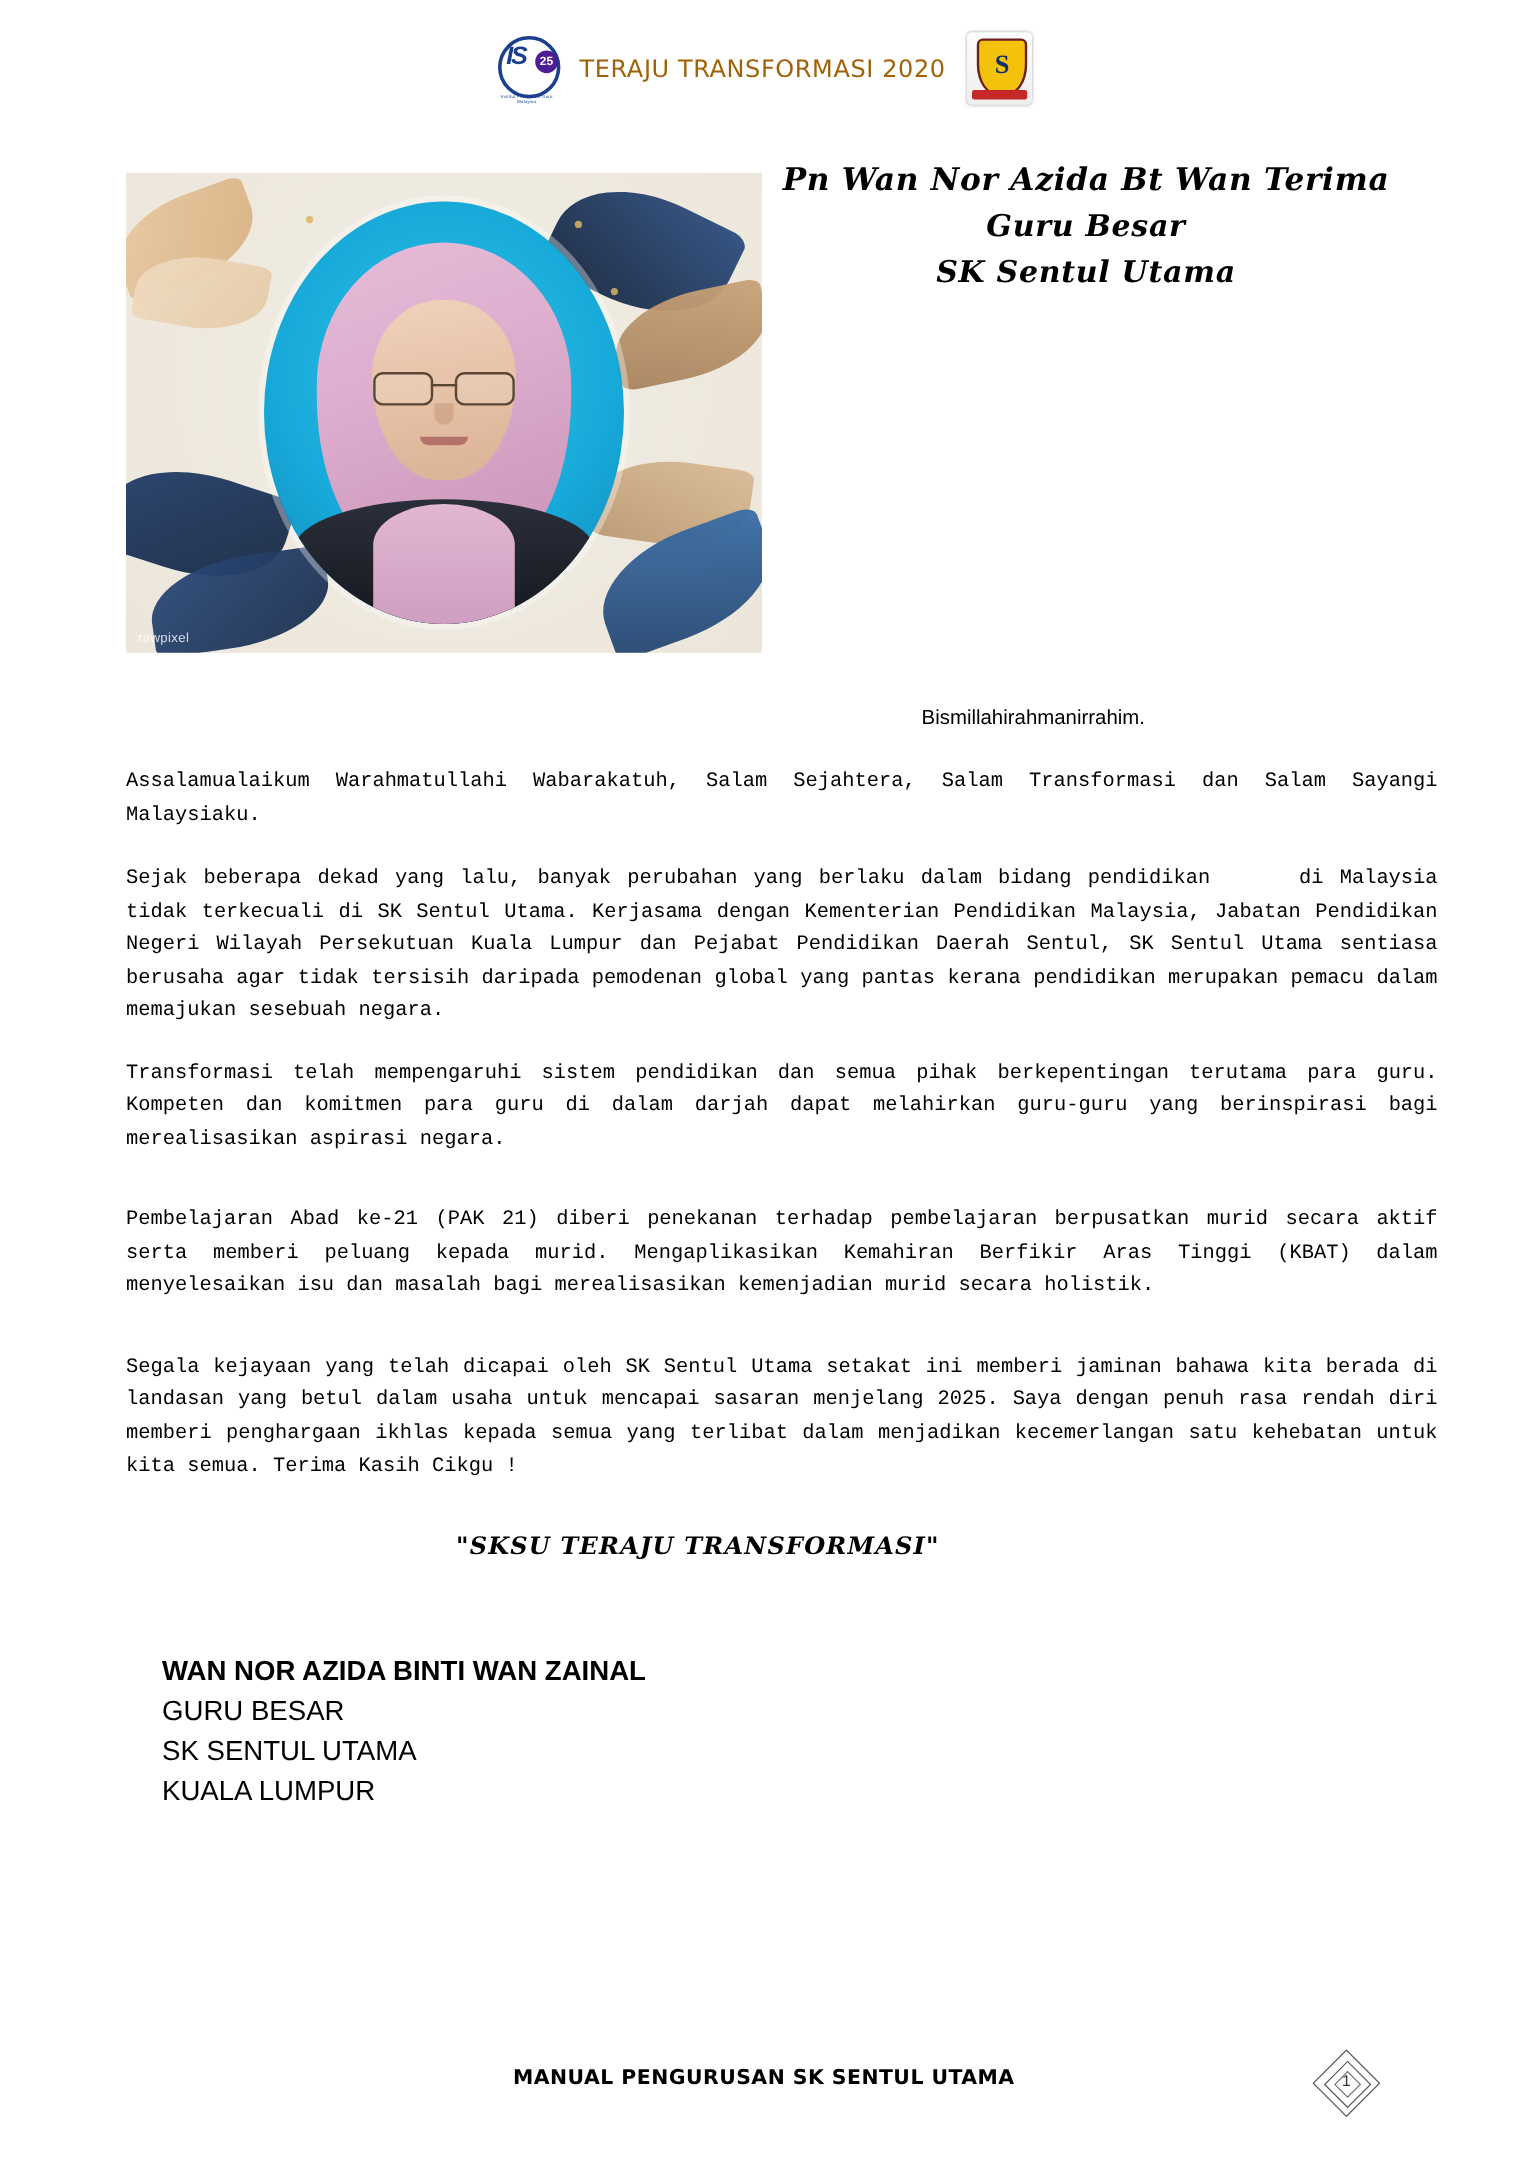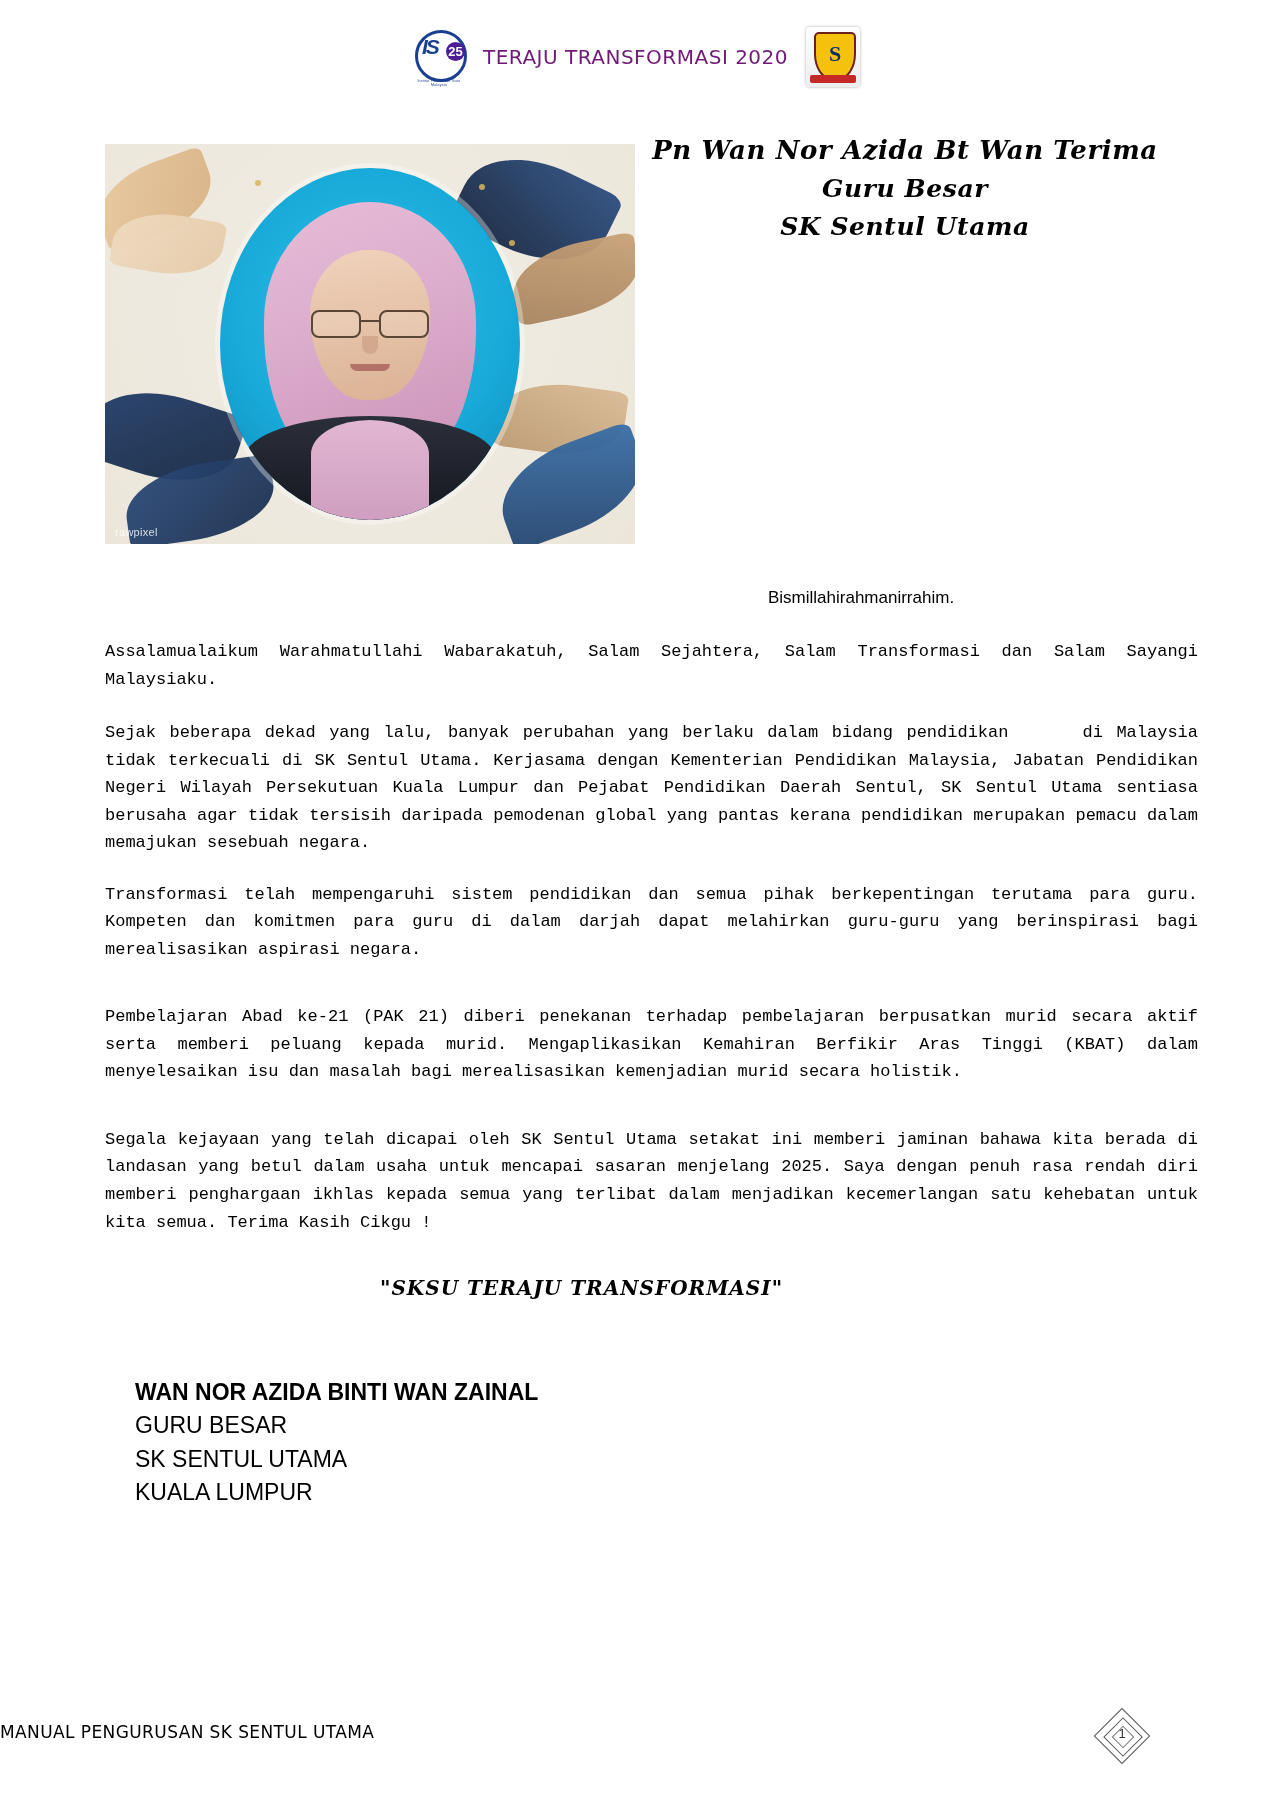--- a/index.html
+++ b/index.html
@@ -53,39 +53,39 @@
     letter-spacing: -2px;
     font-style: italic;
   }
   .logo-left .badge25 {
     position: absolute;
     right: 0; top: 14px;
     width: 19px; height: 19px;
     border-radius: 50%;
     background: #4c1d95;
     color: #fff;
-    font-size: 13px;
+    font-size: 10px;
     font-weight: bold;
     text-align: center;
     line-height: 19px;
   }
   .logo-left .caption {
     position: absolute;
     left: -4px; bottom: -1px;
     width: 60px;
     text-align: center;
     font-size: 3.6px;
     color: #1a3f8f;
     letter-spacing: .2px;
   }
   .header-title {
     font-family: "DejaVu Sans", sans-serif;
     font-size: 20px;
     letter-spacing: 0.5px;
-    color: #701a75;
+    color: #a16207;
     white-space: nowrap;
   }
   .logo-right {
     width: 54px;
     height: 60px;
     flex: none;
     position: relative;
     border-radius: 4px;
     background: linear-gradient(#fdfdfd, #eeeeee);
     box-shadow: 0 0 3px rgba(0,0,0,.35);
@@ -331,24 +331,25 @@
     position: absolute;
     left: 0;
     right: 0;
     bottom: 36px;
     height: 50px;
   }
   .footer-title {
     position: absolute;
     left: 0; right: 0;
     top: 8px;
-    text-align: left;
+    text-align: center;
     font-family: "DejaVu Sans", sans-serif;
     font-size: 17px;
     letter-spacing: .4px;
+    font-weight: bold;
   }
   .page-num {
     position: absolute;
     right: 105px;
     top: -6px;
     width: 78px;
     height: 54px;
   }
   .page-num .d1, .page-num .d2, .page-num .d3 {
     position: absolute;

